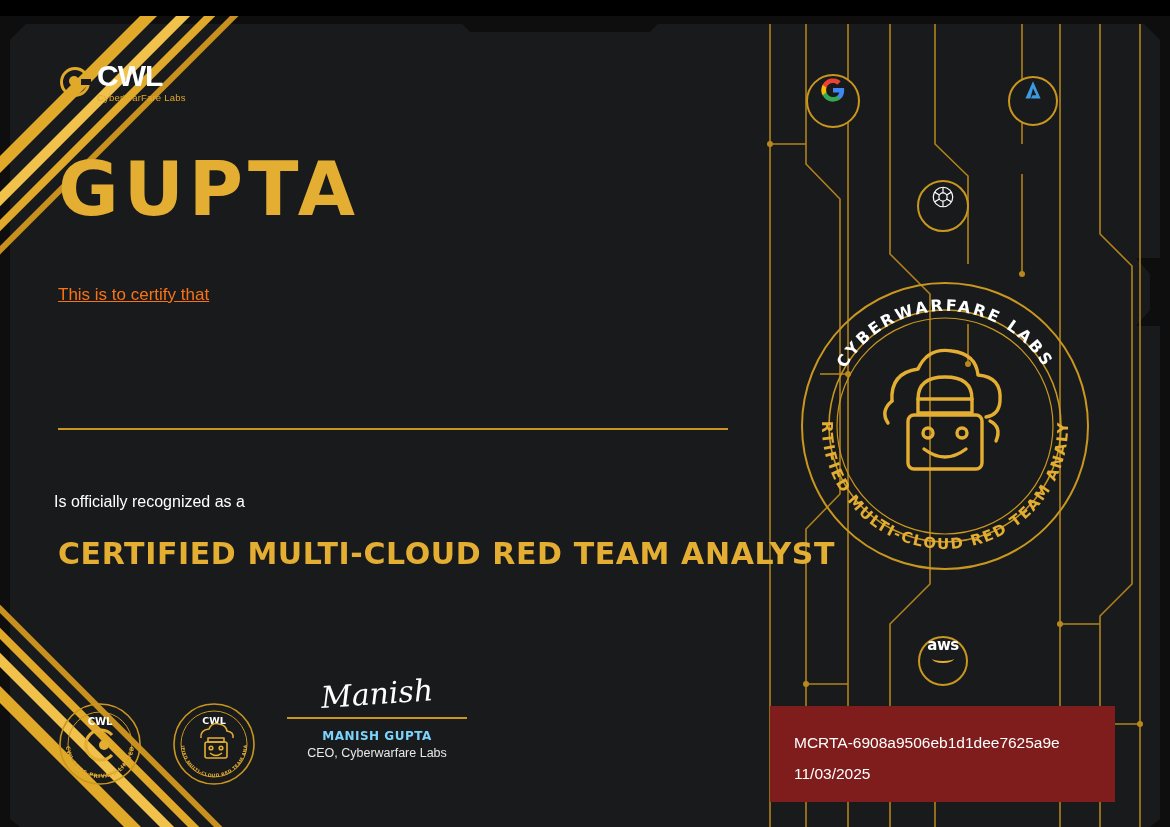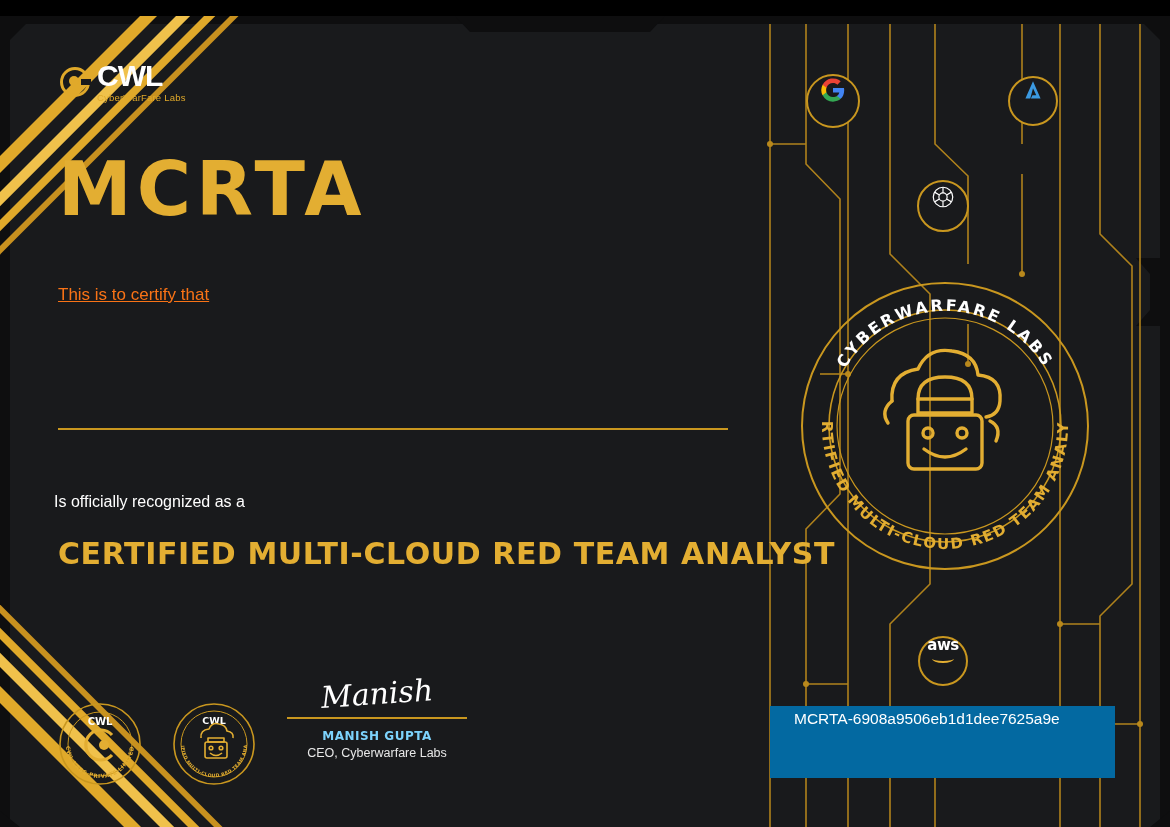--- a/index.html
+++ b/index.html
@@ -222,23 +222,23 @@
     font-size: 12.5px;
     margin-top: 3px;
   }
 
   
   .idbox {
     position: absolute;
     left: 770px;
     top: 690px;
     width: 345px;
-    height: 72px;
-    background: #0369a1;
-    padding: 4px 24px;
+    height: 96px;
+    background: #7f1d1d;
+    padding: 28px 24px;
     box-sizing: border-box;
   }
   .idbox div {
     color: #ffffff;
     font-size: 15.5px;
     line-height: 1.2;
   }
   .idbox .date { margin-top: 12px; }
 
   
@@ -344,21 +344,21 @@
   </div>
 
   <div class="logo">
     <span class="logo-mark"></span>
     <span class="logo-text">
       <span class="big">CWL</span>
       <span class="small">CyberWarFare Labs</span>
     </span>
   </div>
 
-  <div class="title">MCRTA</div>
+  <div class="title">GUPTA</div>
   <div class="certify-line">This is to certify that</div>
   <div class="name-rule"></div>
   <div class="recognized">Is officially recognized as a</div>
   <div class="cert-name">CERTIFIED MULTI-CLOUD RED TEAM ANALYST</div>
 
   <div class="badge">
     <svg width="290" height="290" viewBox="0 0 290 290">
       <defs>
         <path id="arcTop" d="M 30,145 A 115,115 0 0 1 260,145"></path>
         <path id="arcBot" d="M 22,145 A 123,123 0 0 0 268,145"></path>
@@ -457,15 +457,16 @@
 
   <div class="signature">
     <span class="sig-script">Manish</span>
     <div class="sig-rule"></div>
     <div class="sig-name">MANISH GUPTA</div>
     <div class="sig-role">CEO, Cyberwarfare Labs</div>
   </div>
 
   <div class="idbox">
     <div>MCRTA-6908a9506eb1d1dee7625a9e</div>
+    <div class="date">11/03/2025</div>
   </div>
 
 </div>
 
 </body></html>

